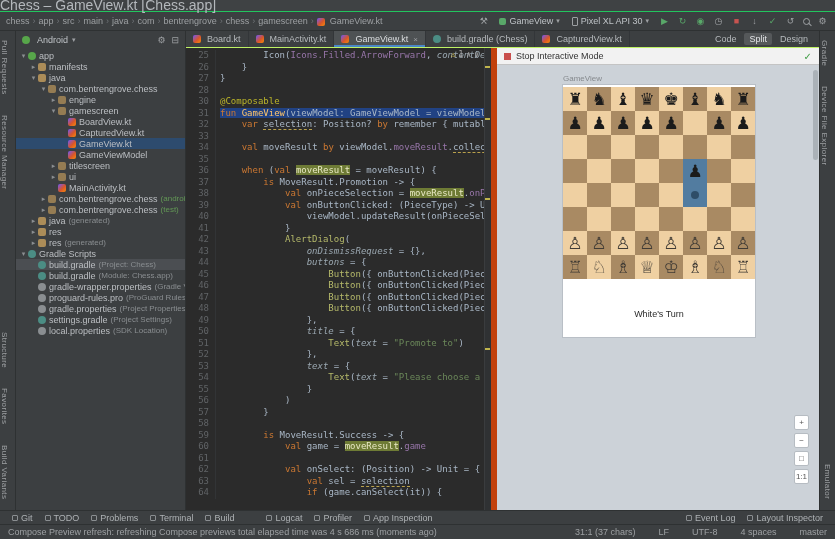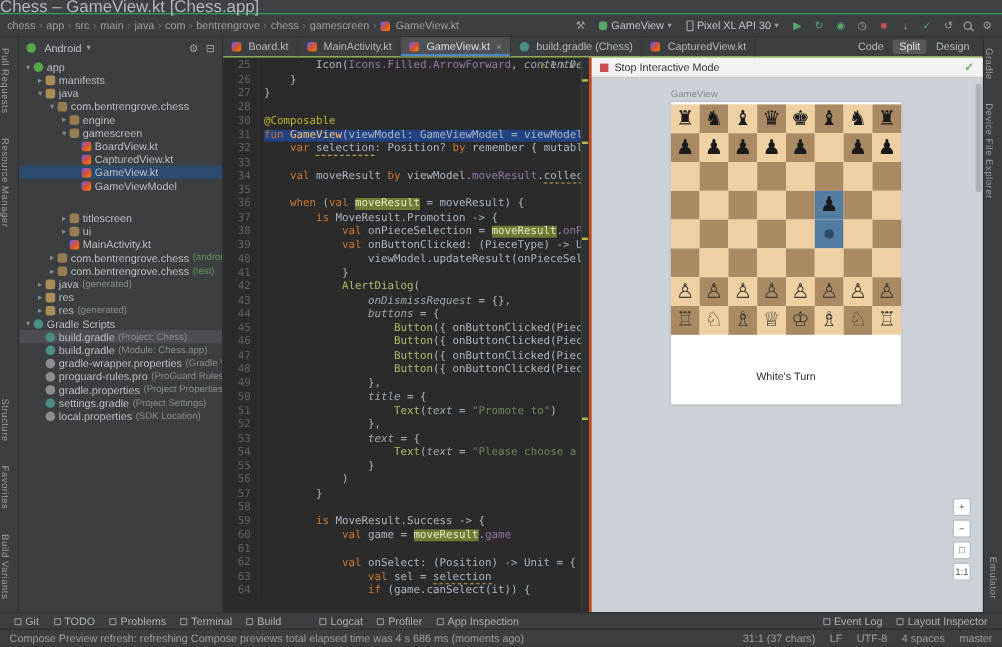--- a/index.html
+++ b/index.html
@@ -75,21 +75,21 @@
   .tk-fnc{color:#b5b96a;}
   .tk-arg{color:#9aa7b0;font-style:italic}
   .tk-hint{background:#4c5052;color:#8e9396;border-radius:3px;padding:0 2px;font-size:8px;font-style:italic}
   .tk-hlt{background:#6e7b35;color:#e8e8c4}
   .tk-und{color:#a9b7c6;border-bottom:1px dashed #b8a04c}
   .estripe{position:absolute;right:0;top:0;bottom:0;width:7px;background:#2f3133;border-left:1px solid #3a3c3e}
   .etick{position:absolute;right:1px;width:5px;height:2px;background:#bfb44c}
   .inspect{position:absolute;top:2px;right:12px;display:flex;align-items:center;gap:3px;font-size:8px;color:#a8a8a8}
   .inspect .w{color:#d9c34f}
   
-  .preview{flex:1;background:#ccd2d8;position:relative;overflow:hidden;border-left:2px solid #c2410c;min-width:0}
+  .preview{flex:1;background:#ccd2d8;position:relative;overflow:hidden;border-left:6px solid #c2410c;min-width:0}
   .pv-head{height:17px;background:#f2f2f2;border-bottom:1px solid #c4c4c4;display:flex;align-items:center;gap:5px;padding:0 7px;font-size:9px;color:#333}
   .stopsq{width:7px;height:7px;background:#c94f4c;flex:none}
   .pv-check{margin-left:auto;color:#3f9d44;font-size:10px}
   .pv-label{position:absolute;left:66px;top:26px;font-size:8px;color:#85898d}
   .canvas{position:absolute;left:66px;top:37px;width:192px;height:252px;background:#fff;box-shadow:0 0 0 1px #b9bfc6}
   .board{width:192px;height:192px;margin-top:2px;display:grid;grid-template-columns:repeat(8,24px);grid-template-rows:repeat(8,24px)}
   .sq{position:relative;display:flex;align-items:center;justify-content:center;font-size:17px;line-height:1;
       font-family:"DejaVu Sans",sans-serif;cursor:default}
   .pc-b{color:#1b1b1b}
   .pc-w{color:#403b35}
@@ -230,21 +230,21 @@
           <div class="trow selB" style="padding-left: 43px;">
             <span class="exp"></span>
             <span class="ticon ti-kotlin"></span>
             <span>GameView.kt</span>
           </div>
           <div class="trow" style="padding-left: 43px;">
             <span class="exp"></span>
             <span class="ticon ti-kotlin"></span>
             <span>GameViewModel</span>
           </div>
-          <div class="trow" style="padding-left: 33px; margin-top: 16px;">
+          <div class="trow" style="padding-left: 33px;">
             <span class="exp">▸</span>
             <span class="ticon ti-package"></span>
             <span>titlescreen</span>
           </div>
           <div class="trow" style="padding-left: 33px;">
             <span class="exp">▸</span>
             <span class="ticon ti-package"></span>
             <span>ui</span>
           </div>
           <div class="trow" style="padding-left: 33px;">
@@ -618,21 +618,21 @@
         <span>Event Log</span>
       </div>
       <div class="twb">
         <span class="mini"></span>
         <span>Layout Inspector</span>
       </div>
     </div>
 
   <div class="statusbar">
     <span class="smsg">Compose Preview refresh: refreshing Compose previews total elapsed time was 4 s 686 ms (moments ago)</span>
-    <span id="statusright" style="display:flex;gap:12px">
+    <span id="statusright" style="display:flex;gap:23px">
         <span class="sseg">31:1 (37 chars)</span>
         <span class="sseg">LF</span>
         <span class="sseg">UTF-8</span>
         <span class="sseg">4 spaces</span>
         <span class="sseg">master</span>
       </span>
   </div>
 </div>
 
 </body></html>

